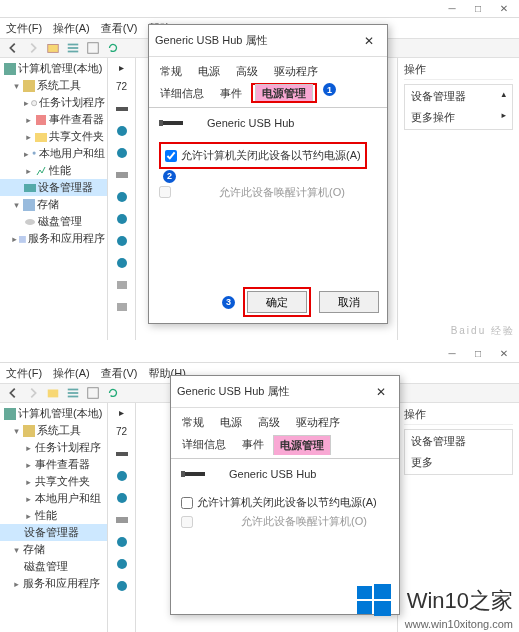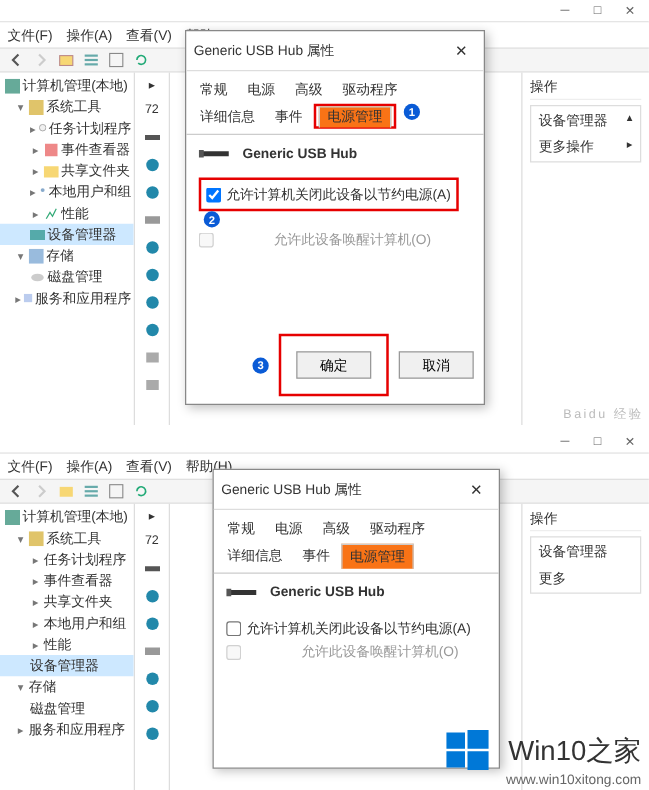--- a/index.html
+++ b/index.html
@@ -36,37 +36,37 @@
 .dialog { position: absolute; background: #fff; border: 1px solid #888; box-shadow: 2px 2px 8px rgba(0,0,0,.25); }
 .panel.top .dialog { left: 148px; top: 24px; width: 240px; height: 300px; }
 .panel.bottom .dialog { left: 170px; top: 30px; width: 230px; height: 240px; }
 
 .dlg-title { height: 32px; display: flex; align-items: center; padding: 0 6px; font-size: 11px; border-bottom: 1px solid #ddd; }
 .dlg-title .close { margin-left: auto; width: 24px; height: 18px; display: flex; align-items: center; justify-content: center; font-size: 12px; }
 .annot { display:inline-flex; width:13px; height:13px; border-radius:50%; background:#0a5bd6; color:#fff; font-size:9px; align-items:center; justify-content:center; margin-left:4px; font-weight:bold;}
 
 .tabs { display: flex; border-bottom: 1px solid #ccc; padding: 4px 4px 4px 4px; gap: 2px; font-size: 11px; flex-wrap: wrap; }
 .tab { padding: 2px 6px; border: 1px solid transparent; border-bottom: none; cursor: pointer; }
-.tab.active { border-color: #ccc; background: #f97316; position: relative; top: 1px; }
+.tab.active { border-color: #ccc; background: #f9a8d4; position: relative; top: 1px; font-weight: bold; }
 .redbox-tab { border: 2px solid #e60000; padding: 0 2px; }
 
 .dlg-body { padding: 8px 10px; font-size: 11px; }
-.dev-row { display: flex; align-items: center; gap: 9px; margin-bottom: 12px; font-weight: bold; }
+.dev-row { display: flex; align-items: center; gap: 22px; margin-bottom: 12px; }
 .dev-row .dev-ico { width: 26px; height: 14px; }
 
 .check-row { display: flex; align-items: center; gap: 4px; padding: 2px 0; }
 .check-row input { width: 12px; height: 12px; }
 .check-row.disabled { color: #999; gap: 48px; }
 .redbox-check { border: 2px solid #e60000; padding: 2px 4px; display: inline-flex; }
 
 .dlg-buttons { position: absolute; bottom: 6px; right: 8px; display: flex; gap: 8px; align-items: center; }
 .btn { width: 60px; height: 22px; border: 1px solid #999; background: #f0f0f0; font-size: 11px; cursor: pointer; }
-.redbox-btn { border: 2px solid #e60000; padding: 12px; display:inline-flex;justify-content:flex-end; }
-
-.right-pane { width: 102px; border-left: 1px solid #ddd; padding: 4px 6px; font-size: 11px; }
+.redbox-btn { border: 2px solid #e60000; padding: 2px; display:inline-flex;justify-content:flex-end; }
+
+.right-pane { width: 122px; border-left: 1px solid #ddd; padding: 4px 6px; font-size: 11px; }
 .right-pane .hdr { font-weight: normal; padding-bottom: 2px; border-bottom:1px solid #eee;}
 .right-pane .box { border:1px solid #ddd; margin-top:4px; padding:4px 6px; }
 .right-pane .arrow { float:right; font-size:9px;}
 
 .watermark { position: absolute; bottom: 2px; right: 6px; text-align: right; }
 .watermark .logo-row { display:flex; align-items:center; justify-content:flex-end; gap:16px; }
 .watermark .brand { font-size: 22px; color: #333; font-weight: 400; }
 .watermark .url { font-size: 11px; color: #666; }
 .win-logo { display:inline-block; width:34px; height:34px; }
 .win-logo svg { display:block; }

